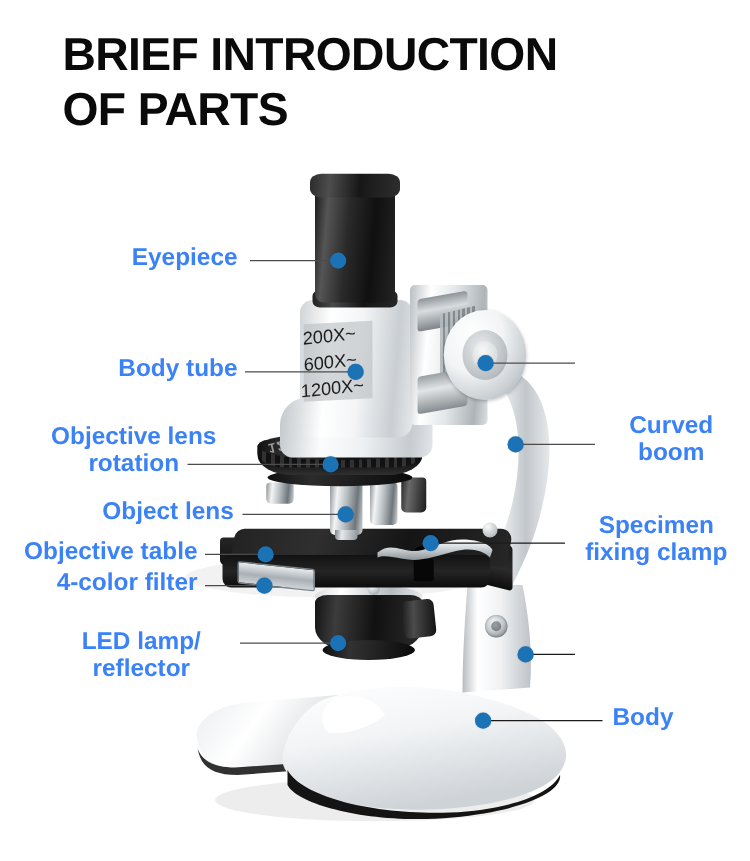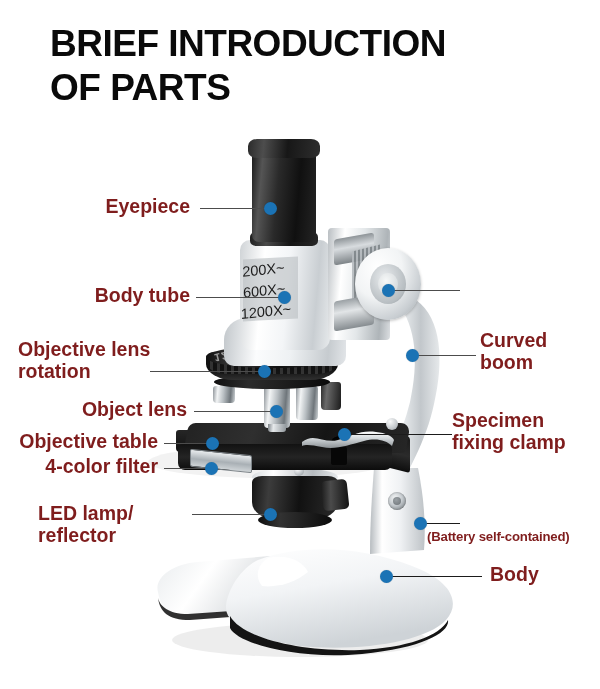--- a/index.html
+++ b/index.html
@@ -32,26 +32,26 @@
     line-height: 1.18;
     color: #0a0a0a;
   }
 
   
   .label {
     position: absolute;
     font-weight: bold;
     font-size: 19.5px;
     line-height: 1.12;
-    color: #7f1d1d;
+    color: #3b82f6;
     white-space: pre-line;
   }
   .label.right { text-align: right; }
   .label.left  { text-align: left; }
-  .label.center{ }
+  .label.center{ text-align: center; }
   .sub {
     display: block;
     font-size: 13.2px;
     font-weight: bold;
     line-height: 1.15;
     letter-spacing: -0.2px;
   }
 
   
   .leader {
@@ -465,21 +465,20 @@
   <div class="label center" style="left:480px; top:330px; width:114px;">Curved
 boom</div>
   <div class="leader" style="left:418px; top:355px; width:58px;"></div>
   <div class="dot" style="left:406px; top:349px;"></div>
 
   <div class="label center" style="left:452px; top:410px; width:146px;">Specimen
 fixing clamp</div>
   <div class="leader dark" style="left:348px; top:434px; width:104px;"></div>
   <div class="dot" style="left:338px; top:428px;"></div>
 
-  <div class="label left sub" style="left:427px; top:529px; width:173px;">(Battery self-contained)</div>
   <div class="leader dark" style="left:424px; top:523px; width:36px;"></div>
   <div class="dot" style="left:414px; top:517px;"></div>
 
   <div class="label left" style="left:490px; top:564px; width:110px;">Body</div>
   <div class="leader dark" style="left:390px; top:576px; width:92px;"></div>
   <div class="dot" style="left:380px; top:570px;"></div>
 
 </div>
 
 </body></html>

